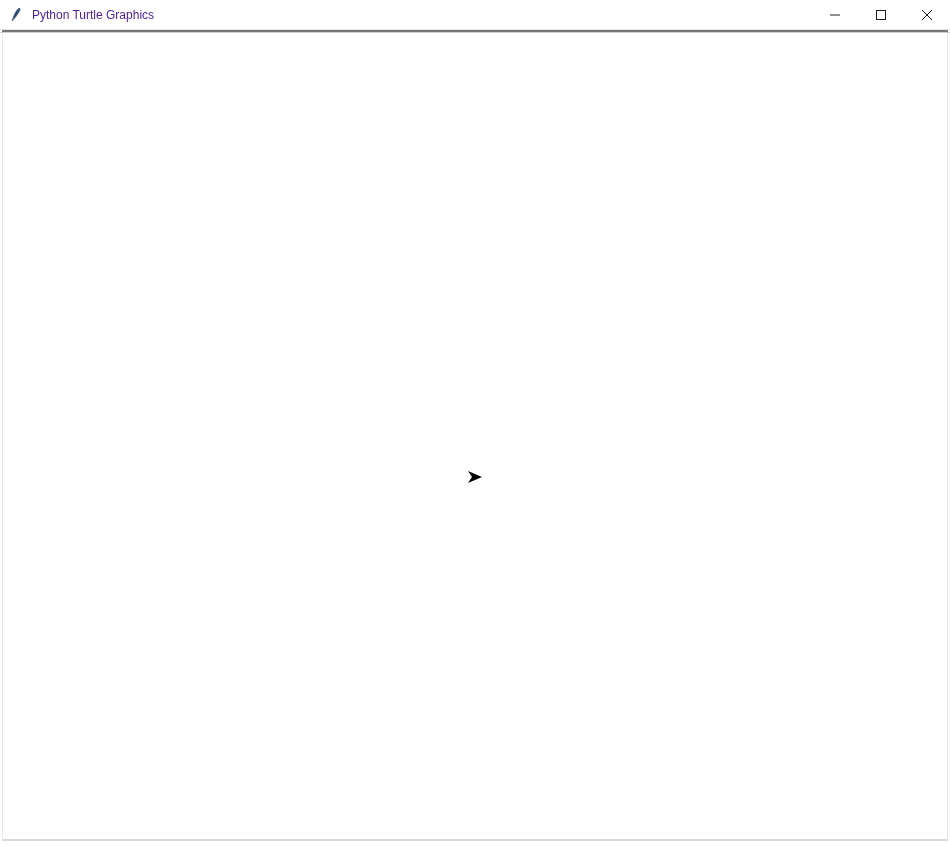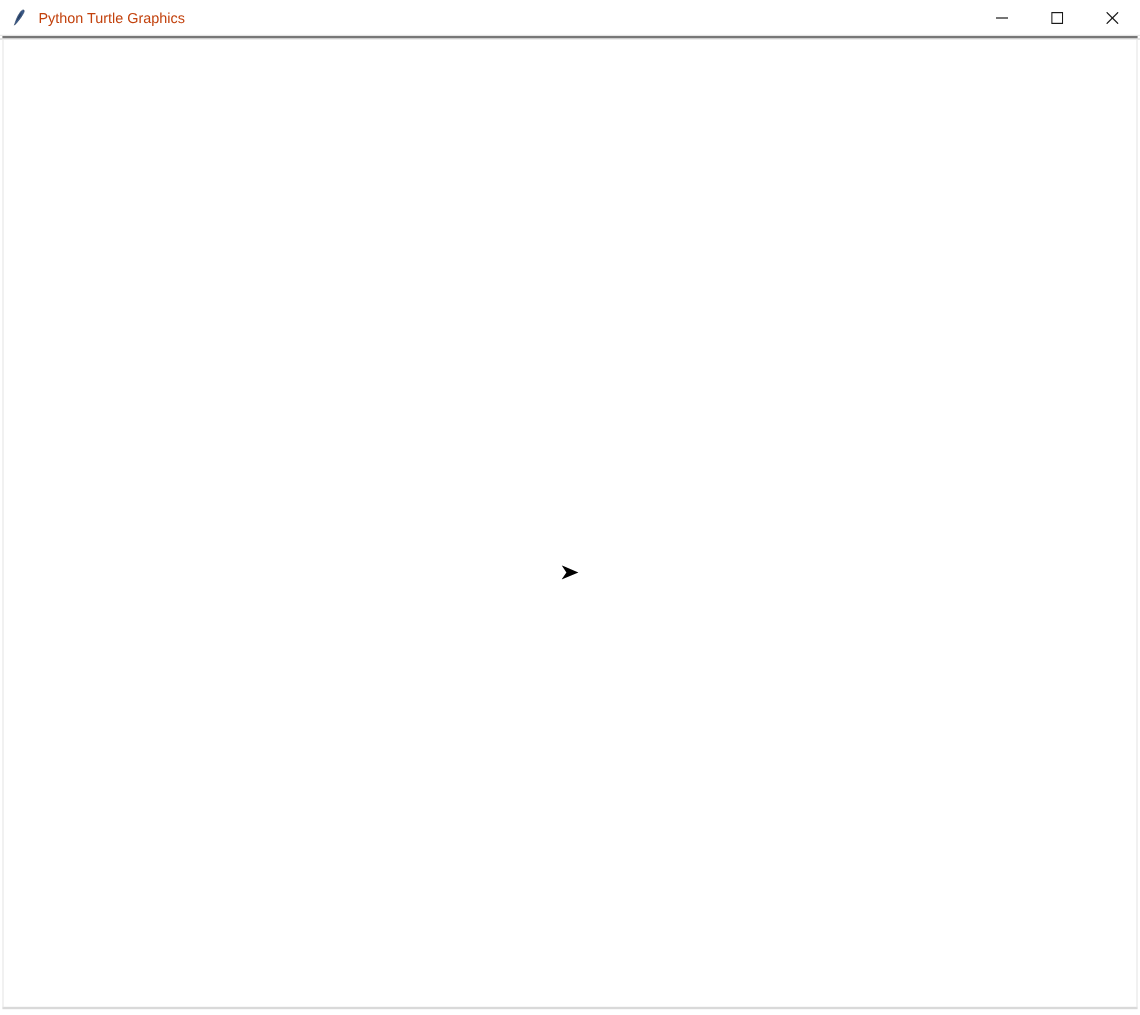--- a/index.html
+++ b/index.html
@@ -30,21 +30,21 @@
     }
     .app-icon {
       width: 16px;
       height: 16px;
       display: flex;
       align-items: center;
       justify-content: center;
     }
     .title-text {
       font-size: 12px;
-      color: #c2410c;
+      color: #4c1d95;
       font-weight: 400;
     }
     .window-controls {
       display: flex;
       height: 100%;
     }
     .win-btn {
       width: 46px;
       height: 30px;
       display: flex;

